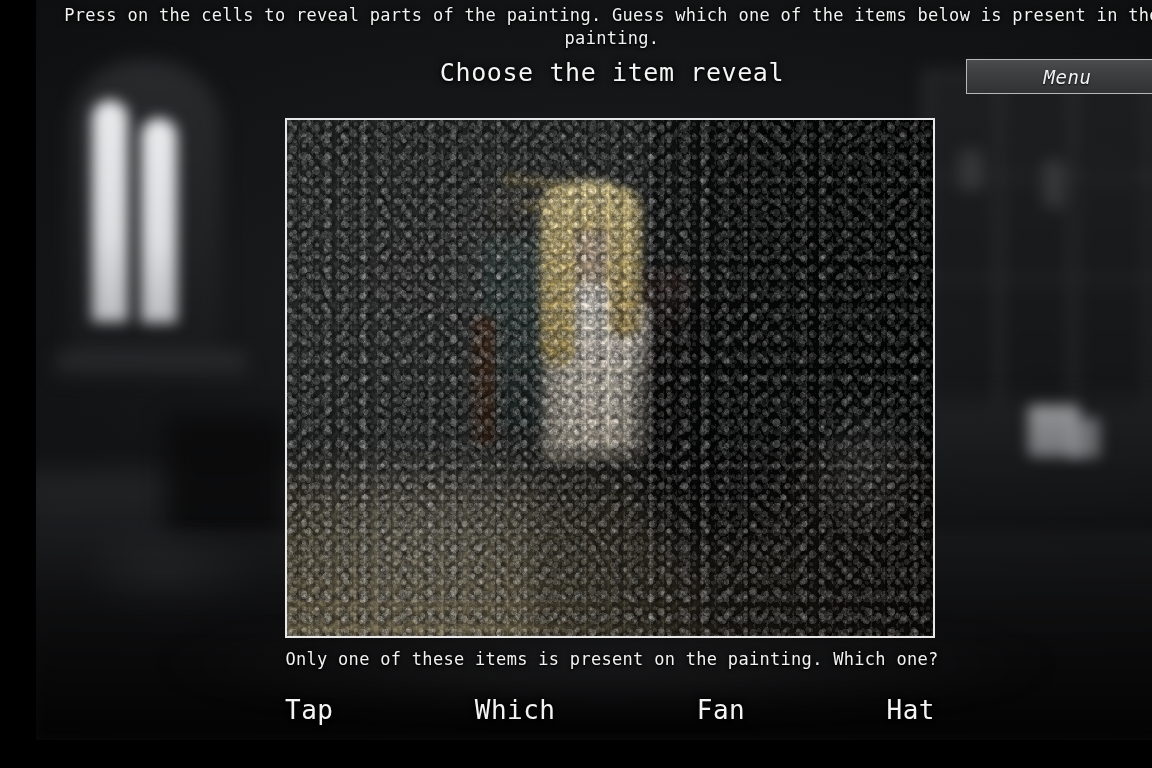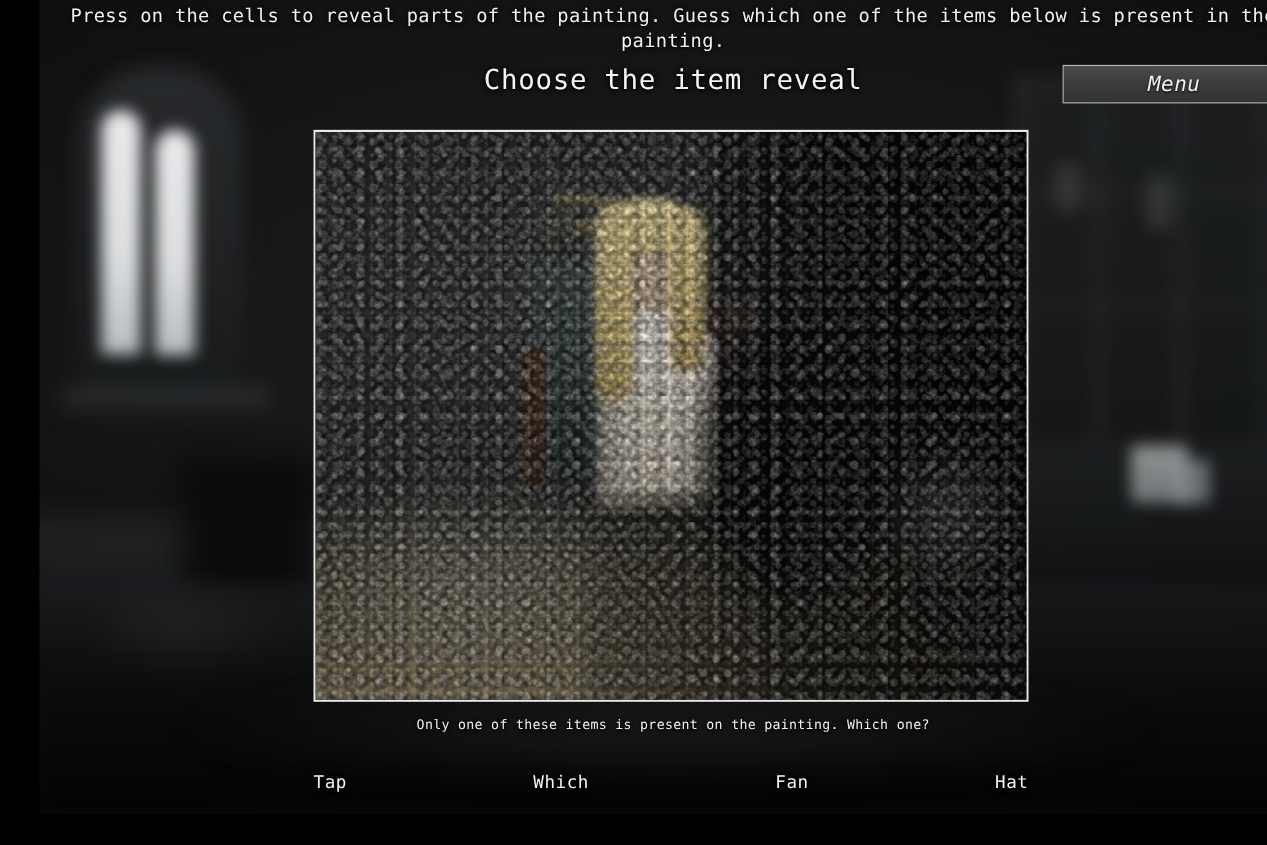--- a/index.html
+++ b/index.html
@@ -365,37 +365,37 @@
     position: absolute; left: 20px; top: 300px; width: 260px; height: 230px;
     background: radial-gradient(ellipse at 45% 50%, rgba(210,212,208,.20) 0%, rgba(0,0,0,0) 72%);
   }
 
   
   #prompt {
     position: absolute;
     left: 170px; right: 170px; top: 648px;
     text-align: center;
     color: #f2f2f2;
-    font-size: 12px;
+    font-size: 17px;
     line-height: 23px;
     letter-spacing: .3px;
     text-shadow: 0 1px 2px #000, 0 0 5px #000;
   }
   #options {
     position: absolute;
     left: 249px; top: 694px;
     width: 650px;
     height: 32px;
     display: flex;
     align-items: center;
     justify-content: space-between;
   }
   .option {
     color: #f4f4f4;
-    font-size: 16px;
+    font-size: 26px;
     letter-spacing: .5px;
     cursor: pointer;
     text-shadow: 0 1px 3px #000, 0 0 6px #000;
     white-space: nowrap;
   }
 </style>
 </head>
 <body>
 
 <div id="screen">

